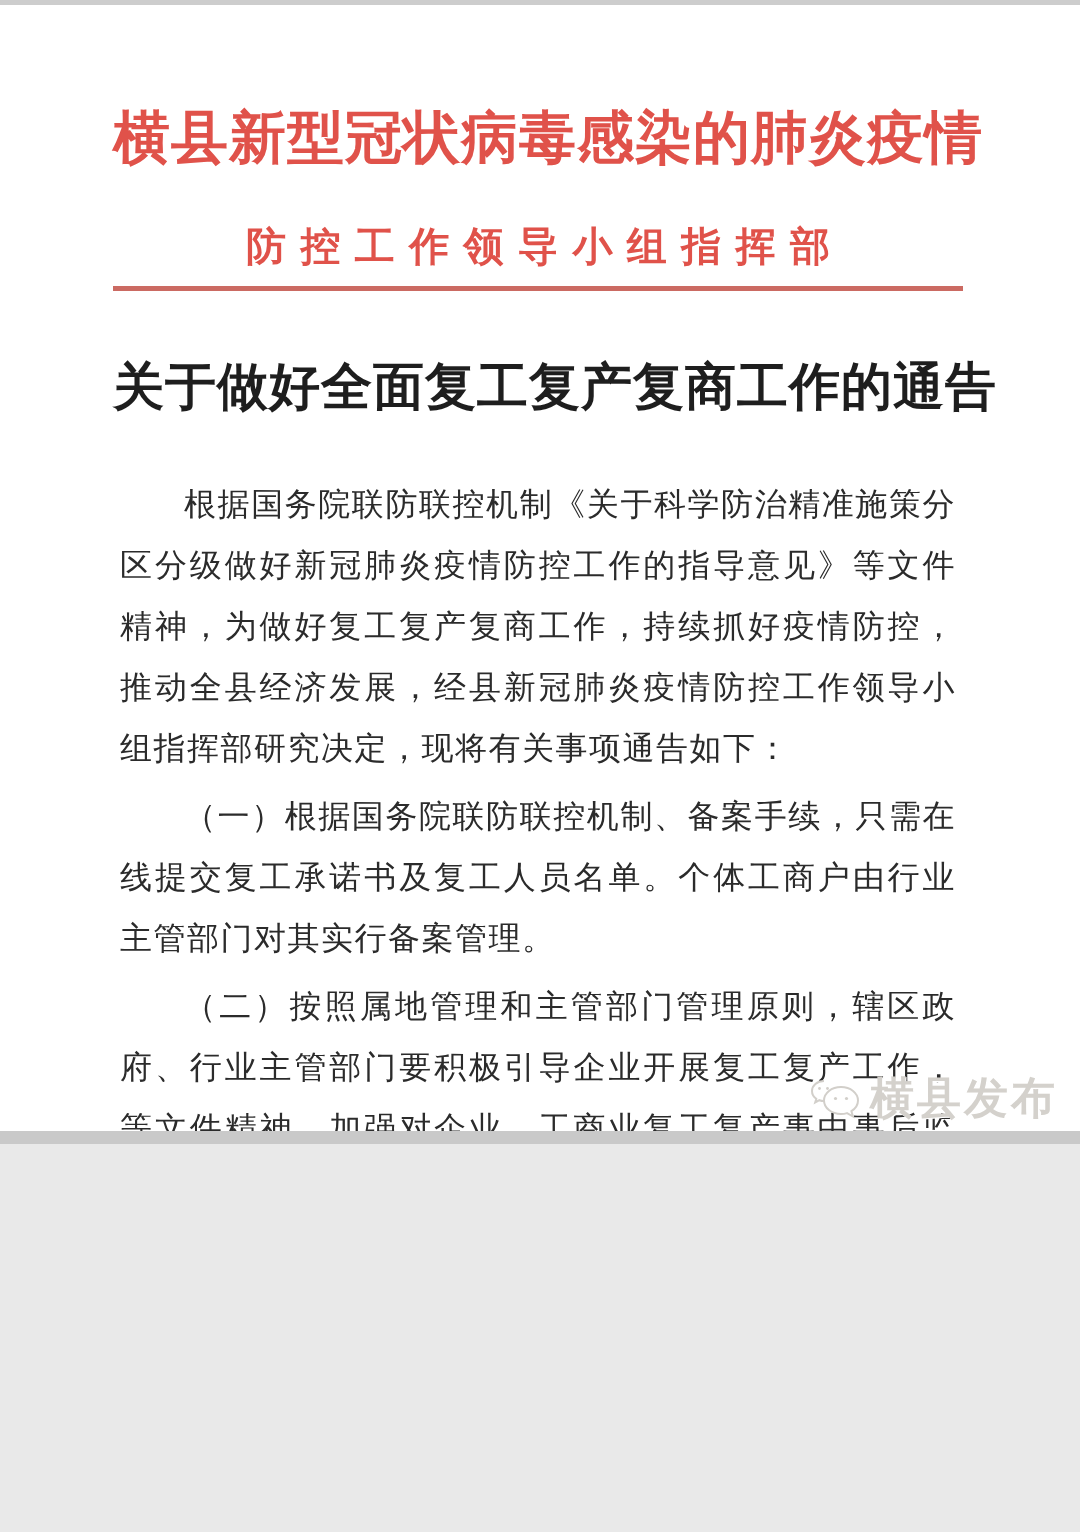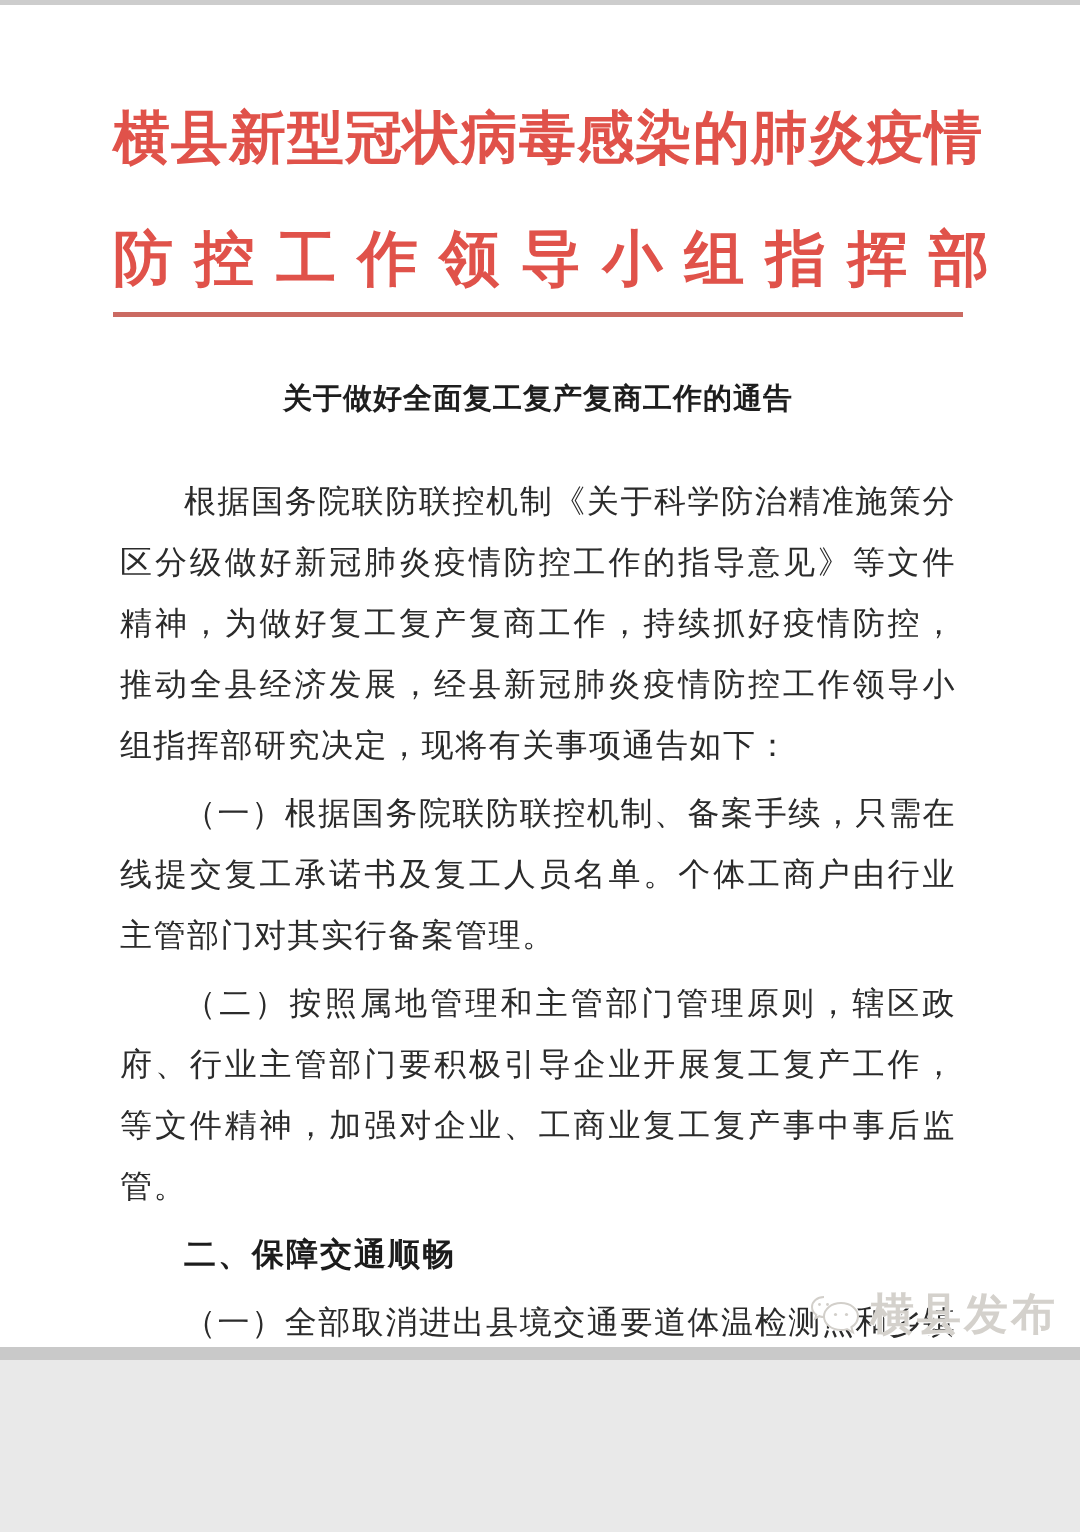--- a/index.html
+++ b/index.html
@@ -3,21 +3,21 @@
 <meta charset="utf-8">
 <style>
   html,body{margin:0;padding:0;}
   body{
     background:#e9e9e9;
     font-family:"Liberation Serif","DejaVu Serif",serif;
   }
   .page{
     position:relative;
     width:1080px;
-    height:1360px;
+    height:1144px;
     margin:0 auto;
     background:#ffffff;
     overflow:hidden;
   }
   .edge-strip-top{
     position:absolute;top:0;left:0;width:100%;height:5px;
     background:#cdcdcd;
   }
   .edge-strip-bottom{
     position:absolute;bottom:0;left:0;width:100%;height:13px;
@@ -36,39 +36,39 @@
     font-weight:700;
   }
   .red-header .line1{
     font-size:57px;
     letter-spacing:1px;
     line-height:1.3;
     margin:0 0 46px 0;
     white-space:nowrap;
   }
   .red-header .line2{
-    font-size:60px;
+    font-size:40px;
     letter-spacing:0.36em;
     margin-right:-0.36em; 
     line-height:1.3;
     margin-top:0;
     margin-bottom:0;
     white-space:nowrap;
   }
   .red-divider{
     height:5px;
     background:#cb6a62;
     margin-top:14px;
     width:100%;
     border:none;
   }
   .doc-title{
     text-align:center;
     color:#1e1e1e;
-    font-size:29px;
+    font-size:51px;
     font-weight:700;
     letter-spacing:1px;
     margin-top:62px;
     margin-bottom:0;
     white-space:nowrap;
   }
   .body-text{
     margin-top:52px;
     color:#2b2b2b;
     font-size:32px;

